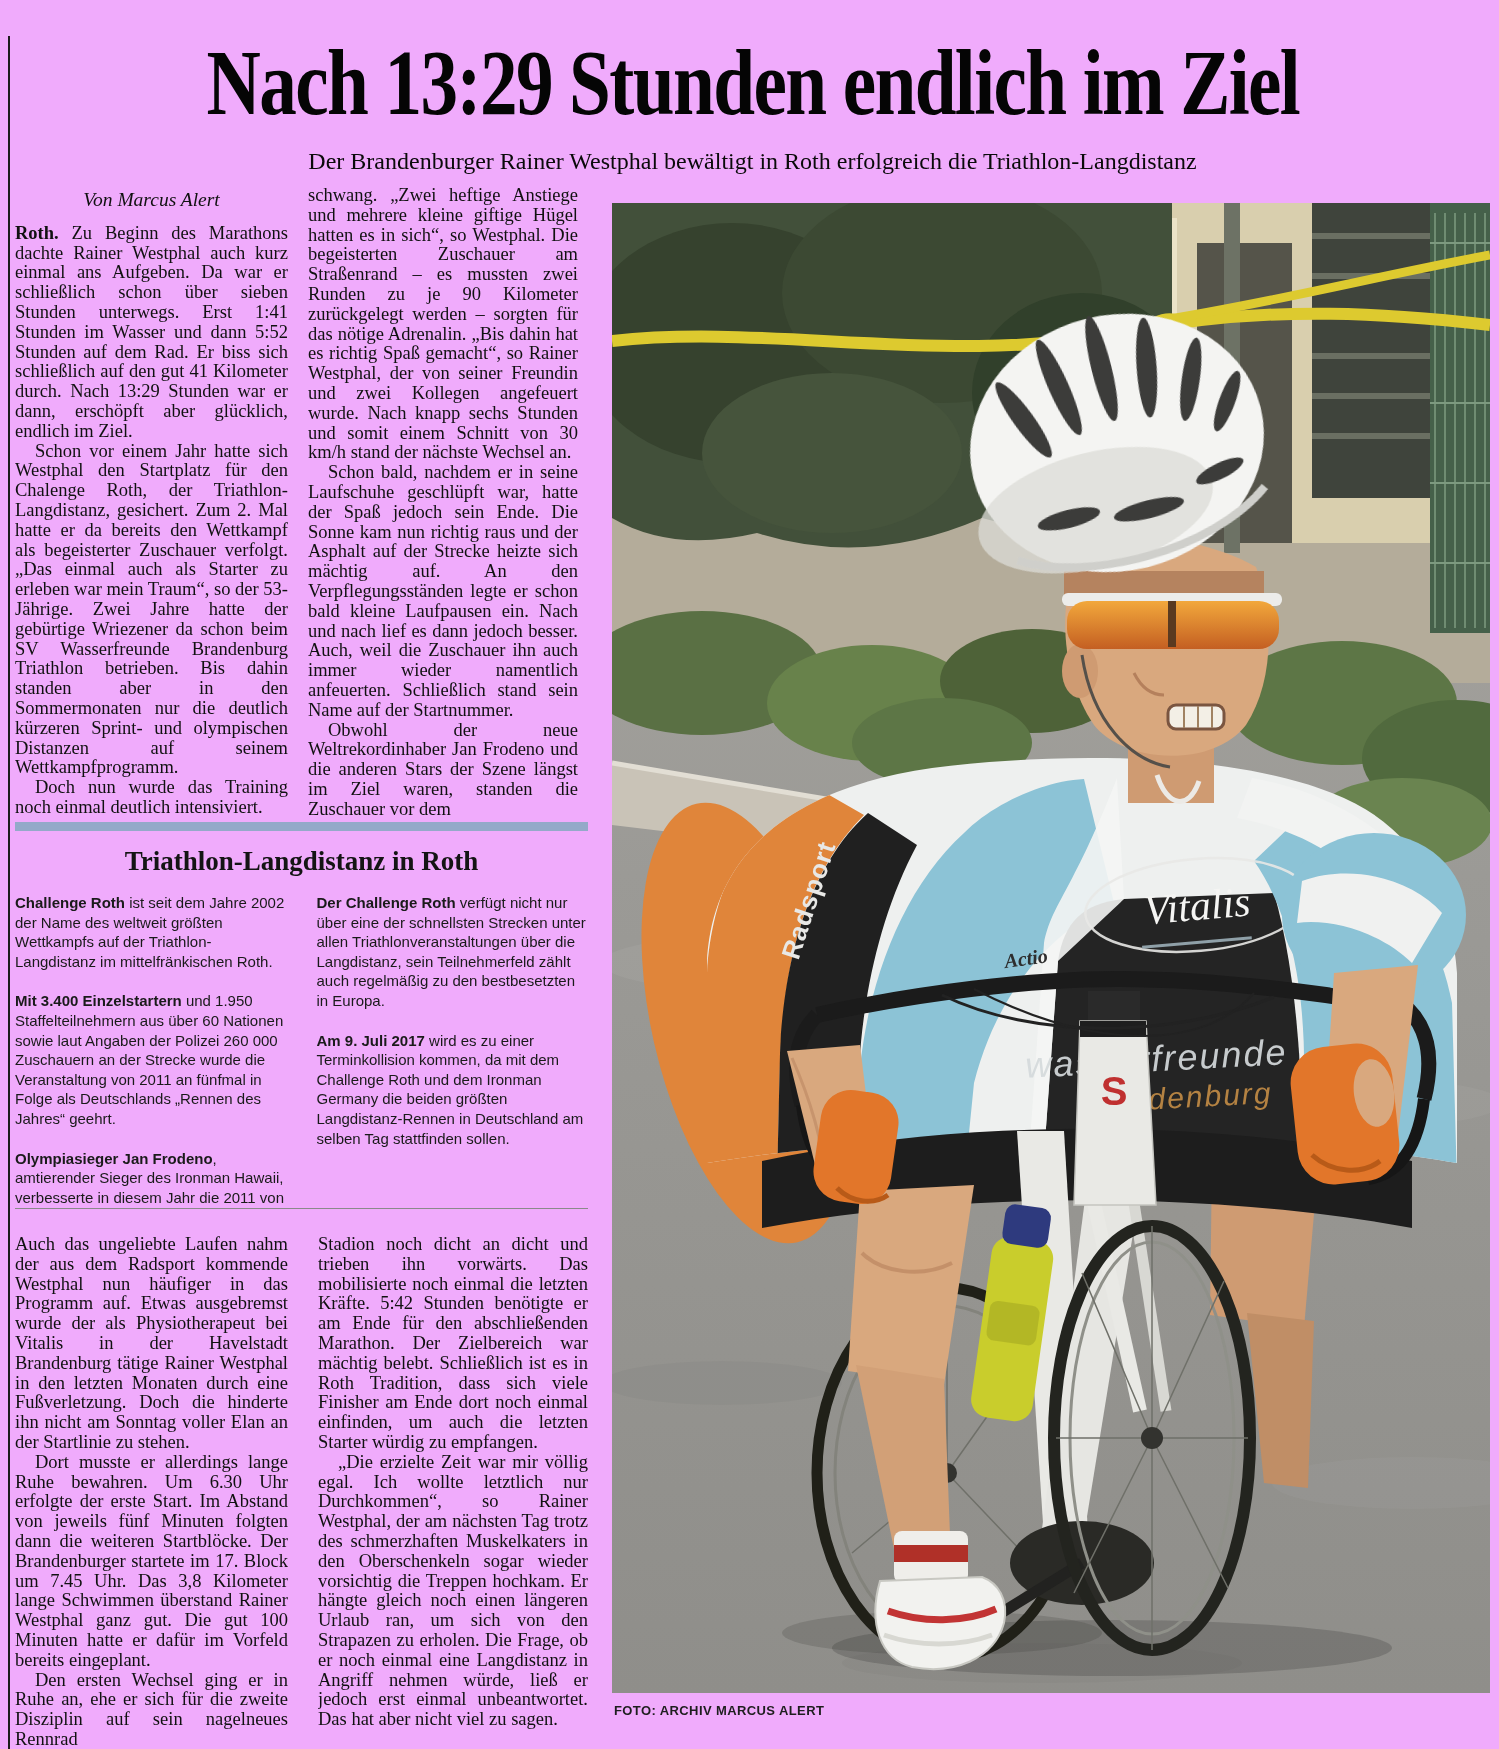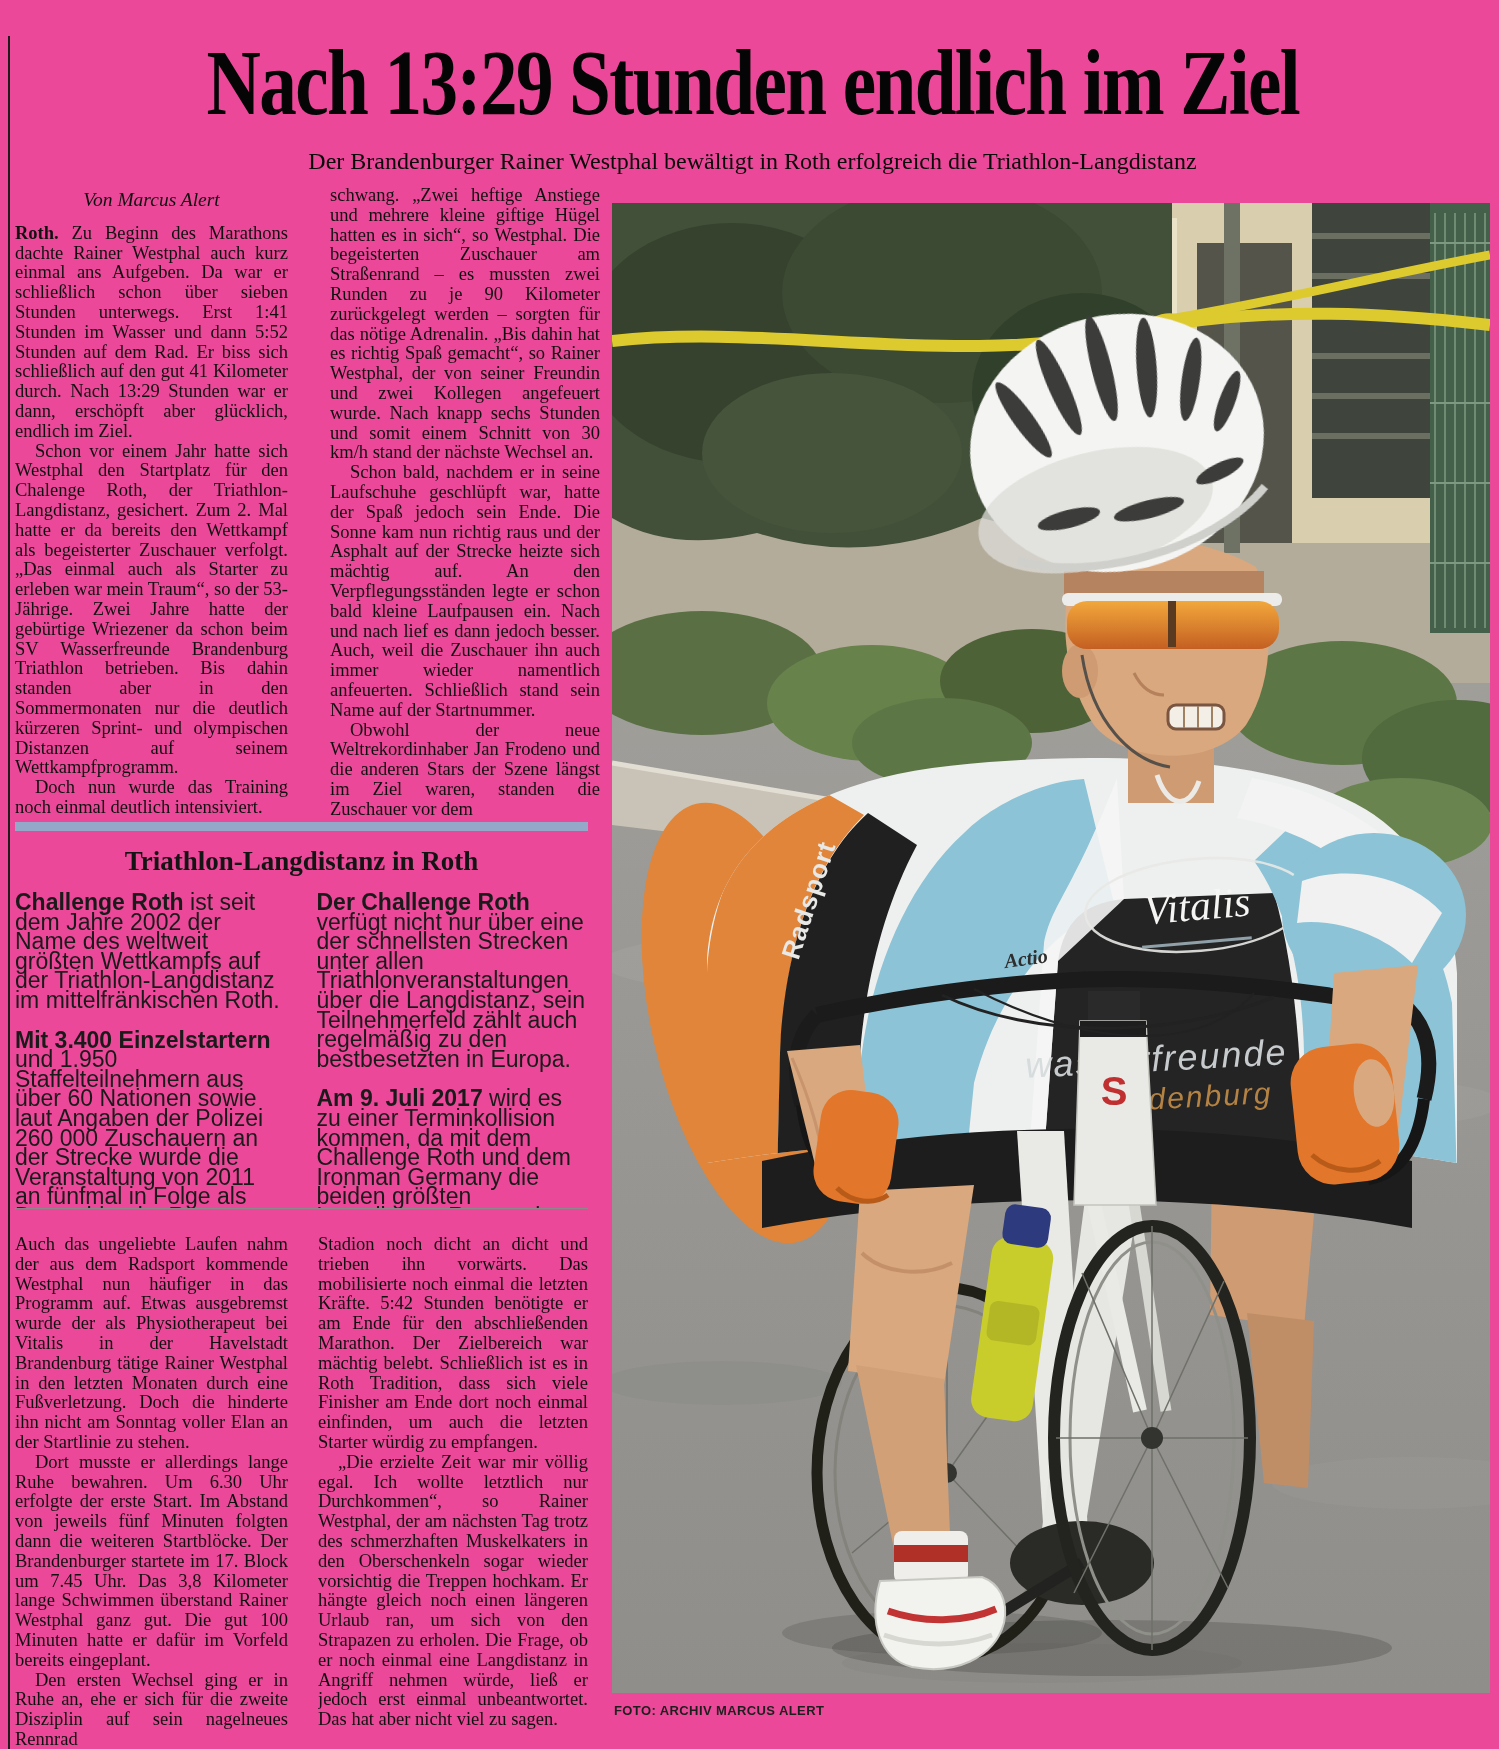--- a/index.html
+++ b/index.html
@@ -1,40 +1,40 @@
 <!DOCTYPE html>
 <html lang="de" style="--accent-bar: #94a9c9; --box-rule: #8a8a8a;"><head>
 <meta charset="utf-8">
 <style>
   html,body{margin:0;padding:0;background:#ffffff;}
-  .page{position:relative;width:1499px;height:1749px;background:#ec4899;overflow:hidden;
+  .page{position:relative;width:1499px;height:1749px;background:#f0abfc;overflow:hidden;
         font-family:"Liberation Serif","DejaVu Serif",serif;color:#111;}
   .leftrule{position:absolute;left:8px;top:36px;width:2px;height:1713px;background:#1c1c1c;}
   .headline{position:absolute;left:15px;top:30px;width:1475px;text-align:center;
             font-weight:bold;font-size:94px;line-height:104px;letter-spacing:-2px;color:#050505;white-space:nowrap;}
   .hl-inner{display:inline-block;transform:scaleX(.8);transform-origin:center;}
   .subhead{position:absolute;left:15px;top:148px;width:1475px;text-align:center;
            font-size:24px;color:#0a0a0a;}
   .col{position:absolute;overflow:hidden;font-size:18.5px;line-height:19.8px;
        text-align:justify;hyphens:auto;-webkit-hyphens:auto;}
   .col p{margin:0;}
   .col p.ind{text-indent:20px;}
   .byline{font-style:italic;text-align:center;font-size:19.5px;margin:0 0 14px 0 !important;}
   .lead{font-weight:bold;}
   .col1{left:15px;top:190px;width:273px;height:632px;}
-  .col2{left:330px;top:186px;width:270px;height:636px;font-family:Liberation Serif, serif;}
+  .col2{left:308px;top:186px;width:270px;height:636px;font-family:Liberation Serif, serif;}
   .col3{left:15px;top:1235px;width:273px;height:514px;}
   .col4{left:318px;top:1235px;width:270px;height:514px;}
   .infobox{position:absolute;left:15px;top:822px;width:573px;height:386px;overflow:hidden;
            border-bottom:1.5px solid var(--box-rule,#8a8a8a);
            font-family:"Liberation Sans","DejaVu Sans",sans-serif;}
   .accentbar{width:573px;height:9px;background:var(--accent-bar,#94a9c9);}
   .boxtitle{text-align:center;font-weight:bold;font-size:27px;color:#141414;margin:15px 0 16px 0;font-family:Liberation Serif, serif;}
   .boxcols{display:flex;gap:30px;}
-  .boxcol{width:273px;font-size:23px;line-height:19.6px;color:#1a1a1a;}
+  .boxcol{width:273px;font-size:15px;line-height:19.6px;color:#1a1a1a;}
   .boxcol p{margin:0 0 20px 0;}
   .photo-fig{position:absolute;left:612px;top:203px;width:878px;height:1490px;}
   .captionrow{position:absolute;left:614px;top:1703px;width:876px;display:flex;
               justify-content:space-between;align-items:baseline;}
   .caption{font-style:italic;font-weight:bold;font-size:23px;color:#0c0c0c;}
   .credit{font-family:"Liberation Sans","DejaVu Sans",sans-serif;font-size:13px;
           letter-spacing:.4px;color:#1e1e1e;font-weight:bold;text-align:center;}
 </style>
 </head>
 <body>

